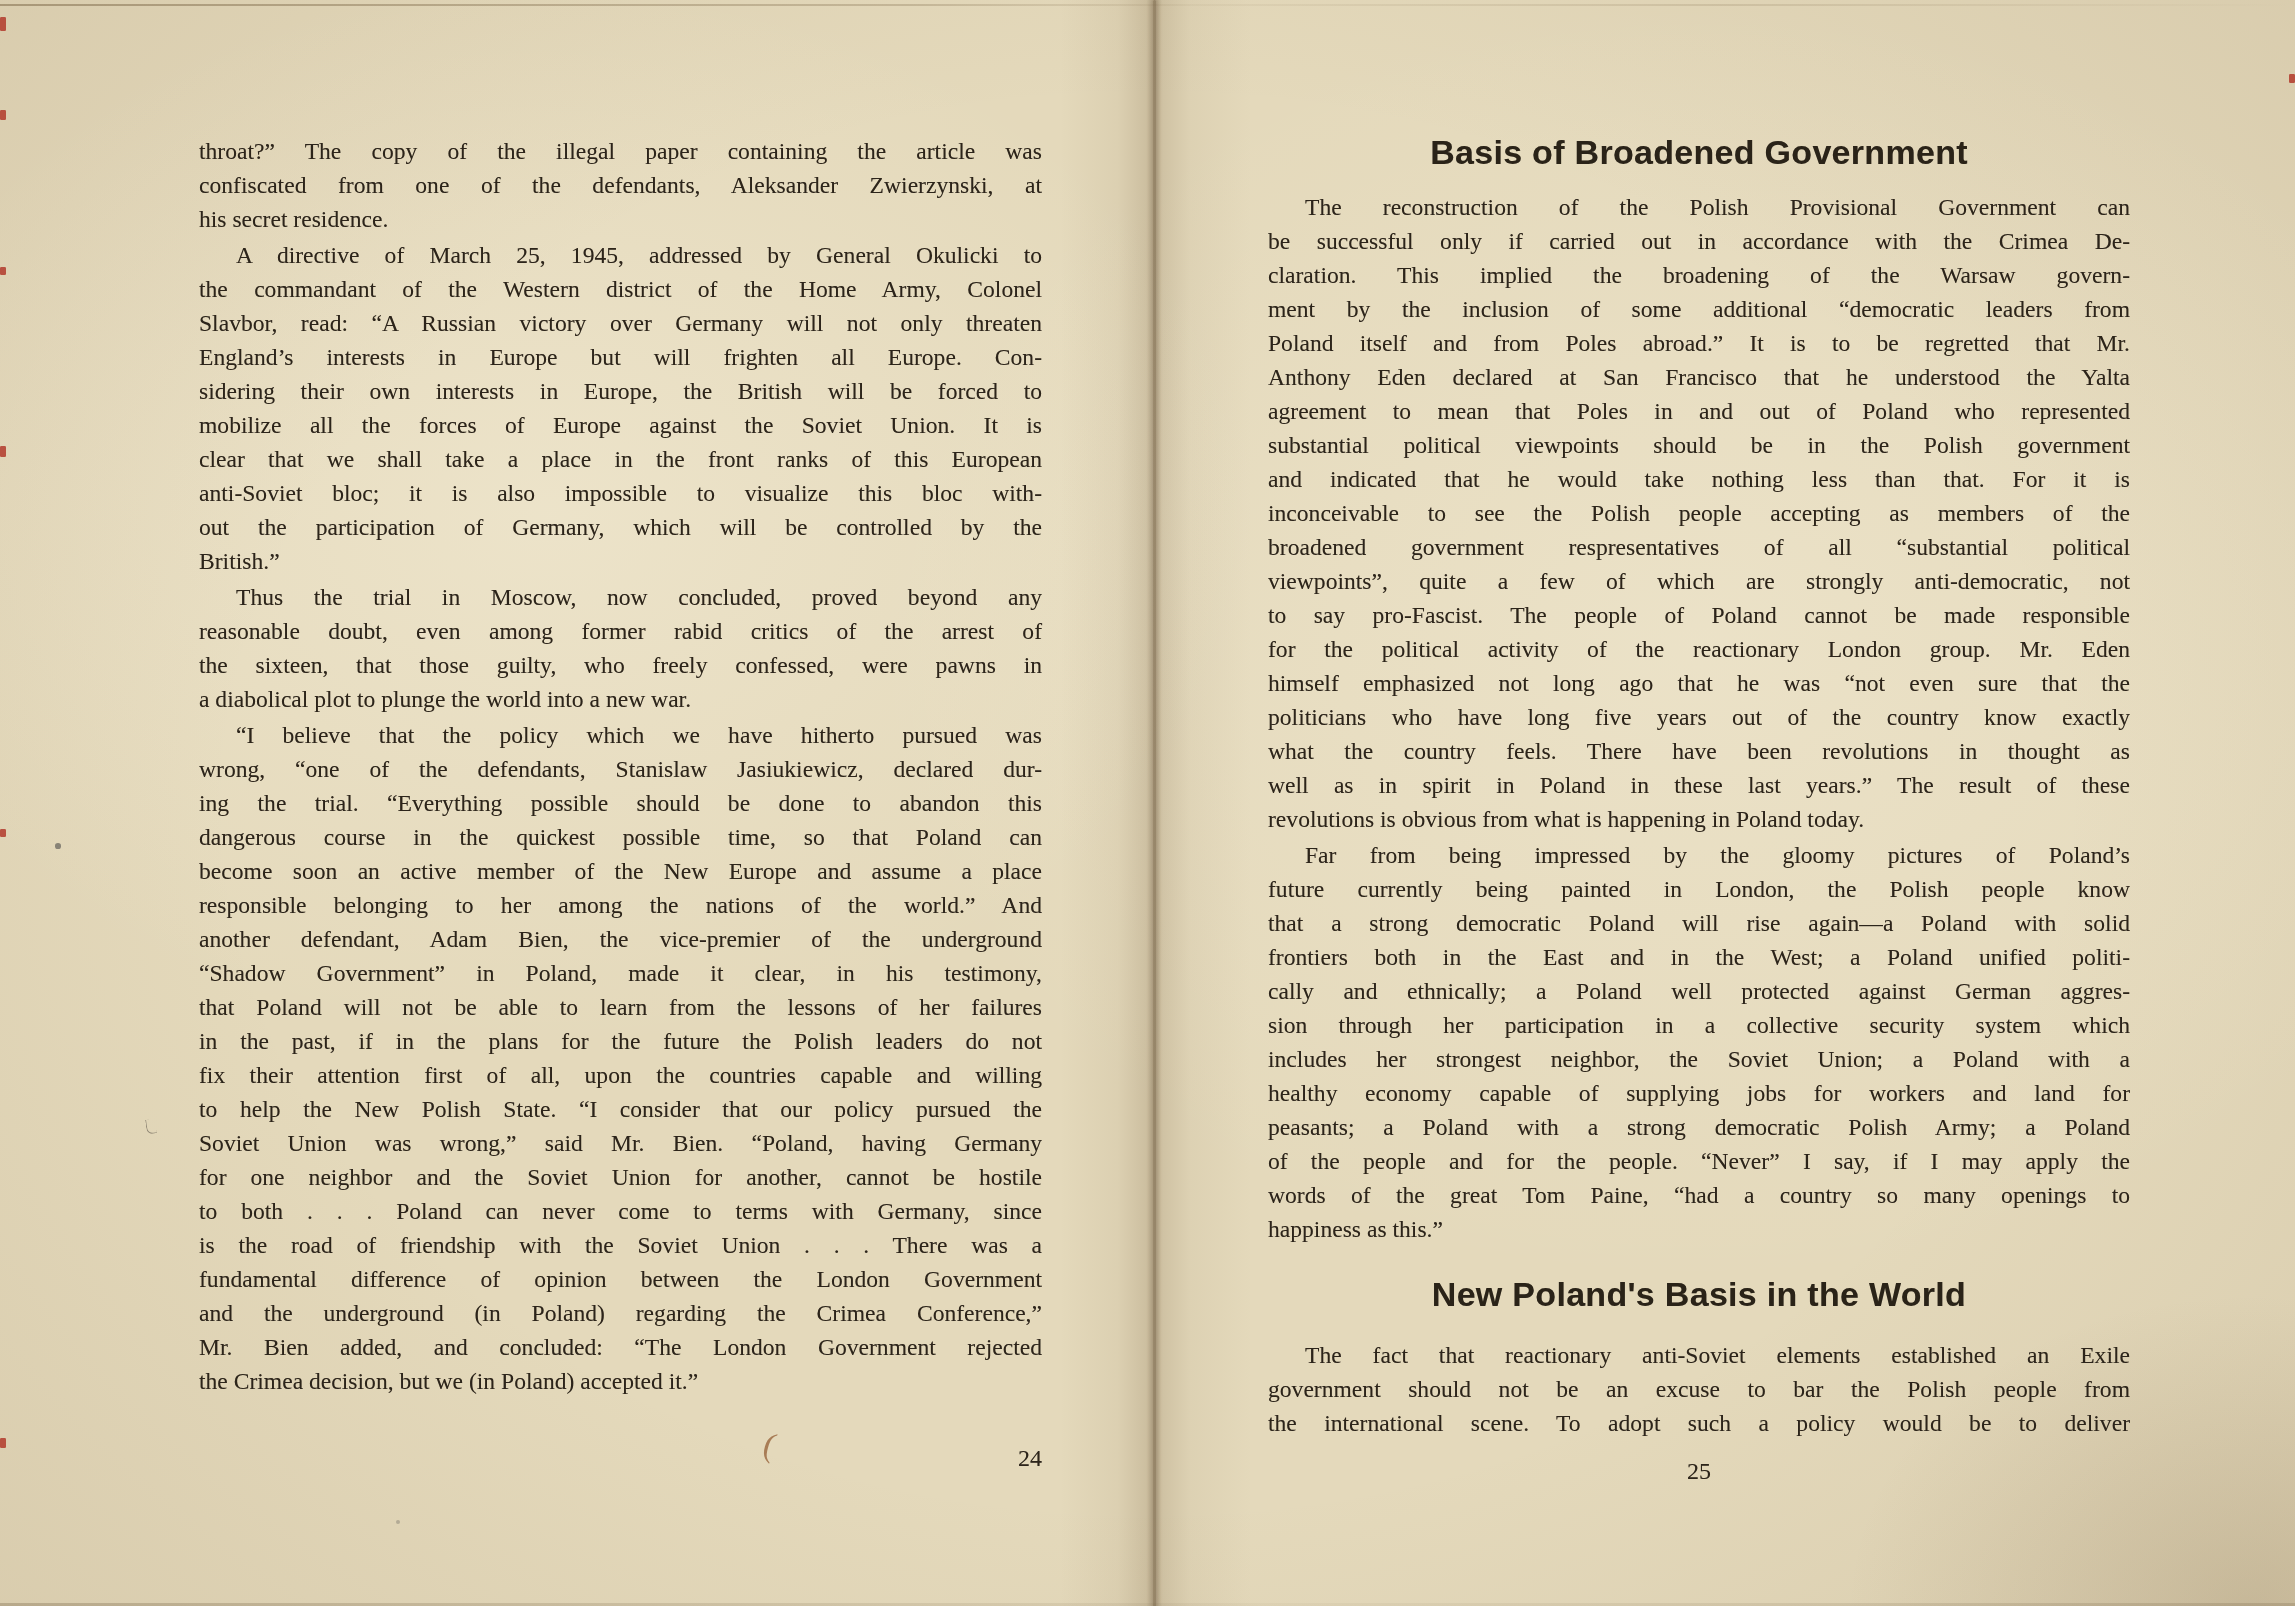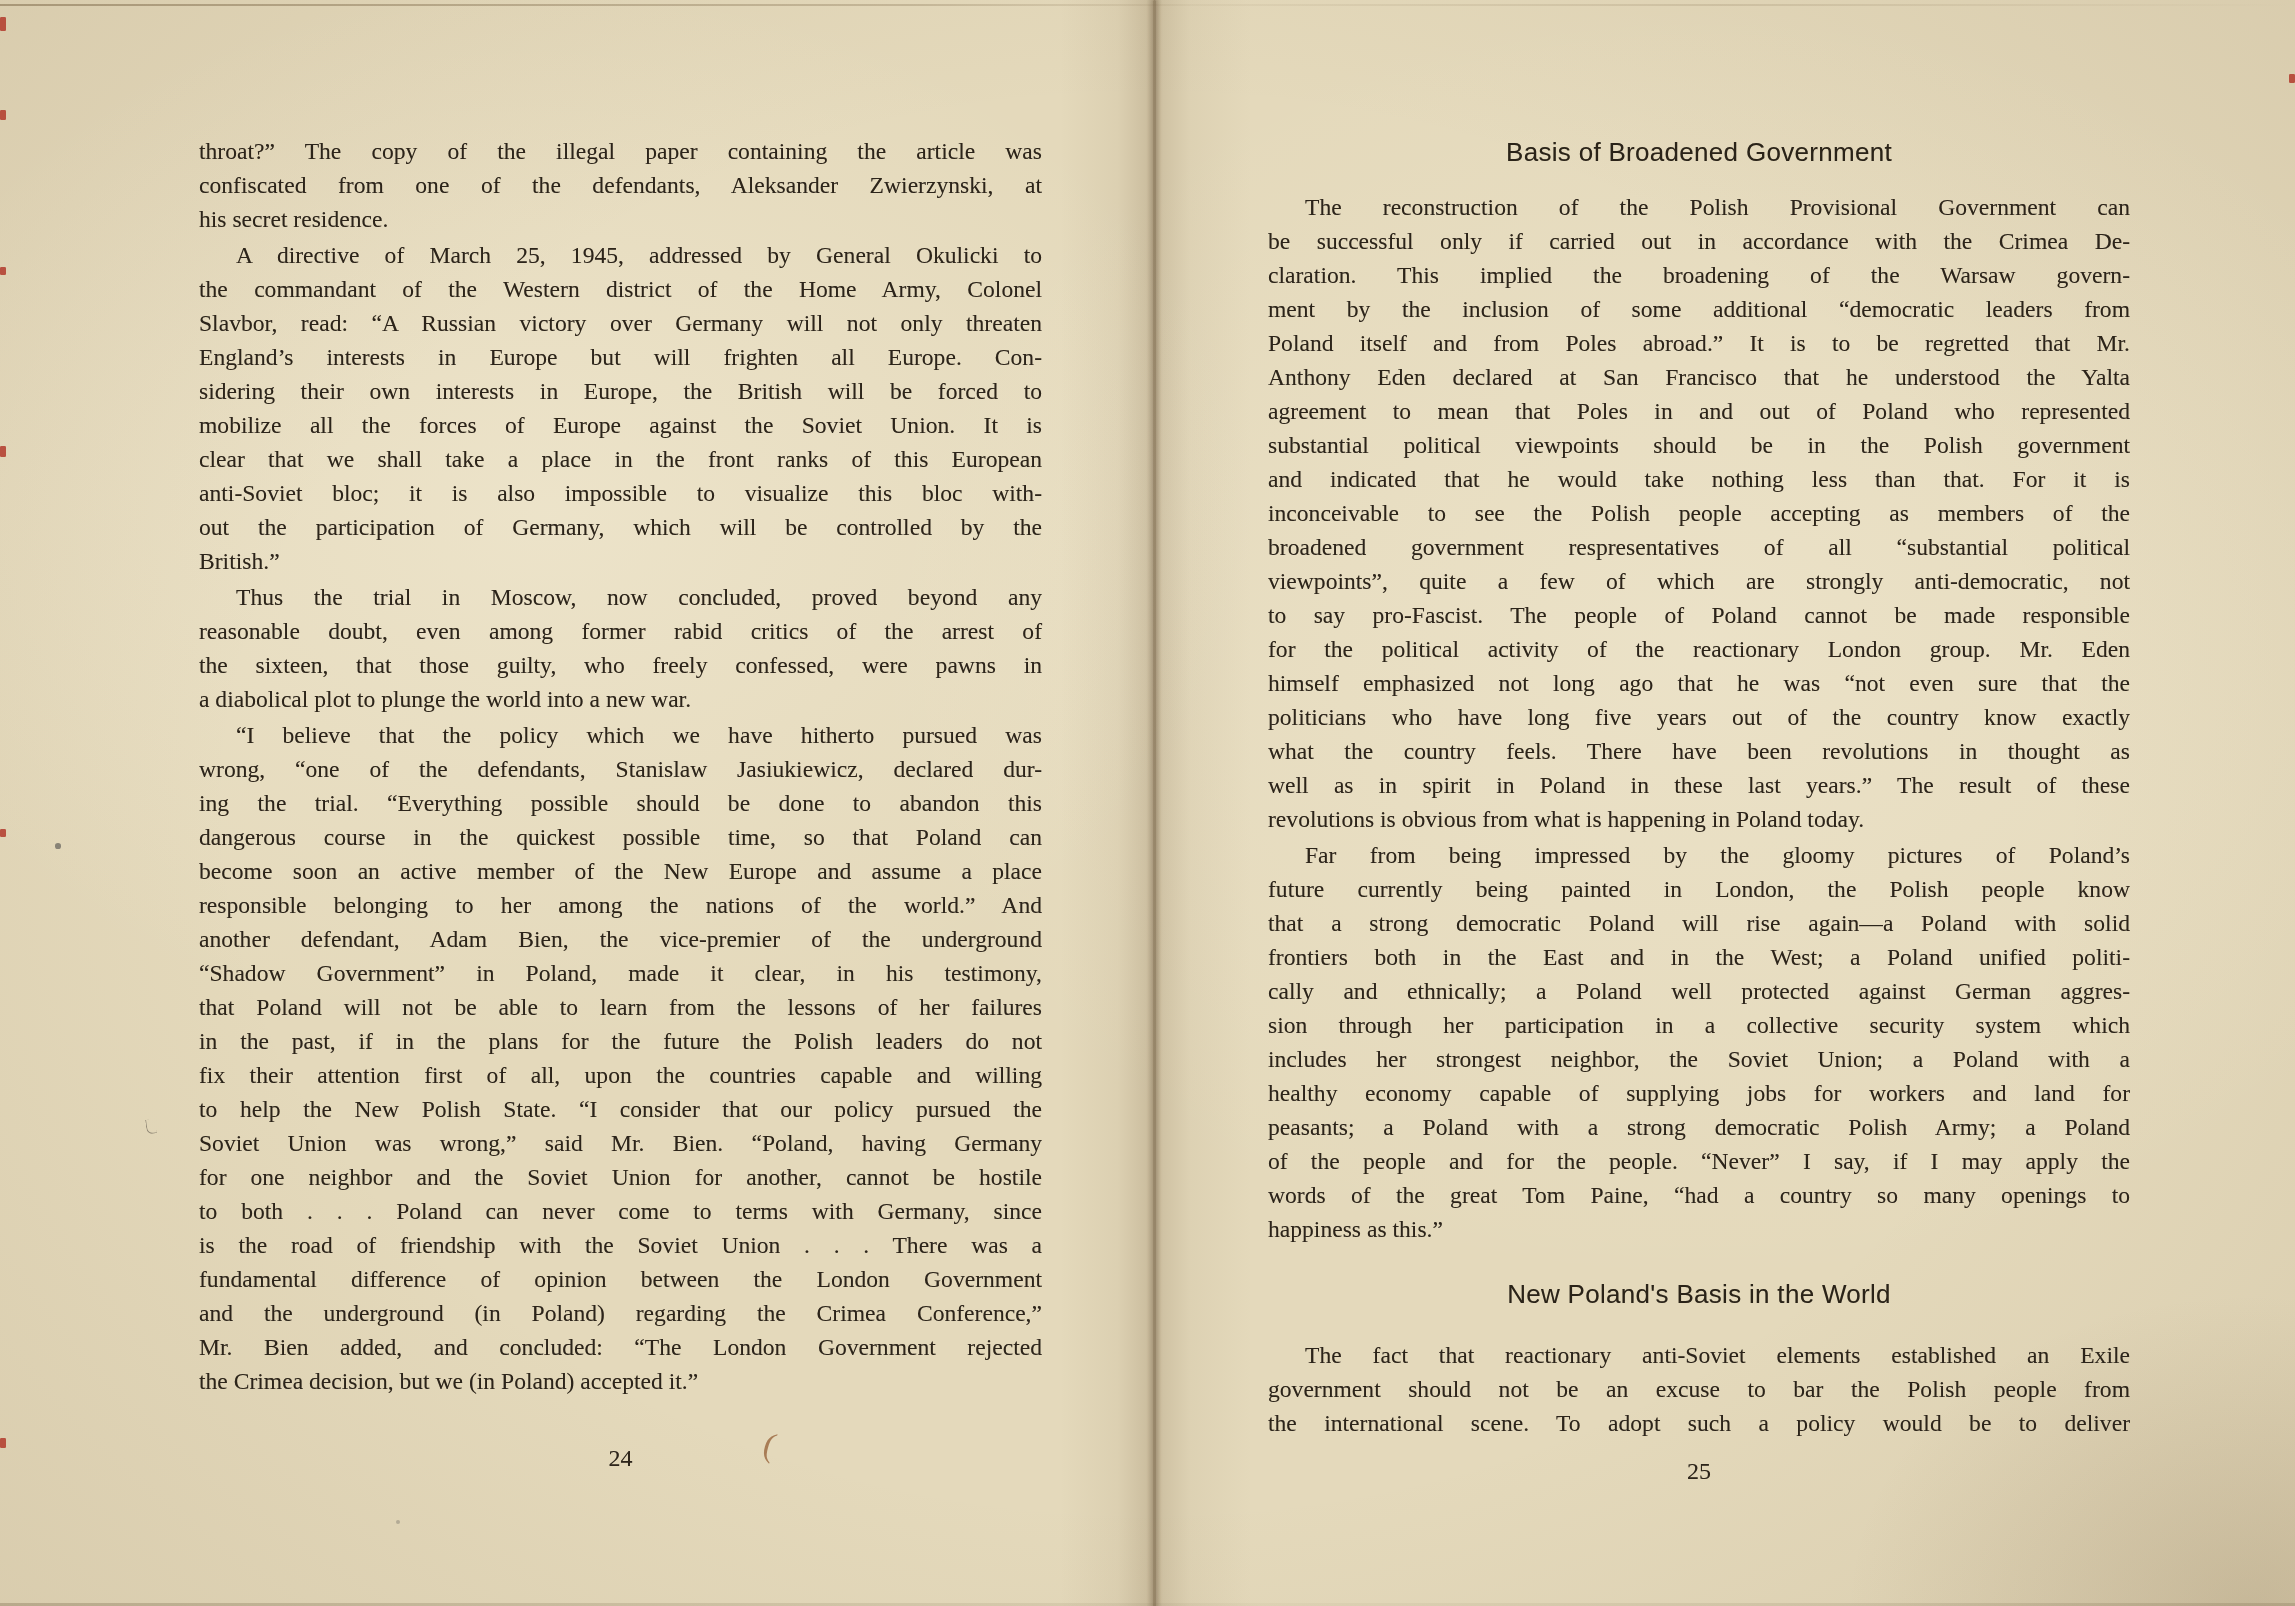--- a/index.html
+++ b/index.html
@@ -58,32 +58,32 @@
   }
   #left-col{left:199px;top:134px;width:843px;}
   #right-col{left:1268px;top:132px;width:862px;}
 
   .para{margin:0 0 1.9px 0;}
   .line{text-align:justify;text-align-last:justify;}
   .line-last{text-align-last:left;}
   .para.indent .line:first-child{text-indent:37px;}
 
   .section-heading{
-    font-family:"Liberation Sans", sans-serif;font-weight:400;
-    font-size:26px;line-height:40px;letter-spacing:0.3px;
+    font-family:"Liberation Sans", sans-serif;font-weight:700;
+    font-size:34px;line-height:40px;letter-spacing:0.3px;
     text-align:center;color:var(--heading-ink);
     margin:0 0 18px 0;
   }
   .section:not(:first-child) .section-heading{margin-top:28px;margin-bottom:24px;}
 
   .page-number{
     position:absolute;text-align:center;font-size:24px;color:var(--ink);
     text-shadow:0 0.3px 0.6px rgba(44,36,26,0.25);
   }
-  #pn-left{left:199px;width:843px;top:1445px;}
+  #pn-left{left:199px;width:843px;top:1445px;text-align:right;}
   #pn-right{left:1268px;width:862px;top:1458px;}
 
   .edge-mark{
     position:absolute;left:0;width:5.7px;border-radius:1.3px;
     background:var(--edge-mark-red);opacity:0.85;pointer-events:none;
   }
   .edge-mark.right{left:auto;right:0;}
 
   .pen-mark{
     position:absolute;left:764px;top:1426px;

